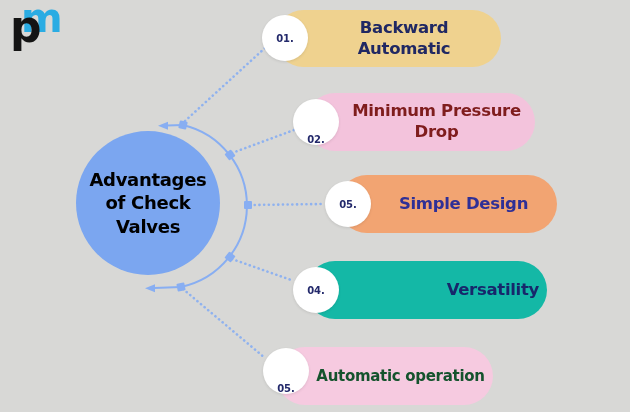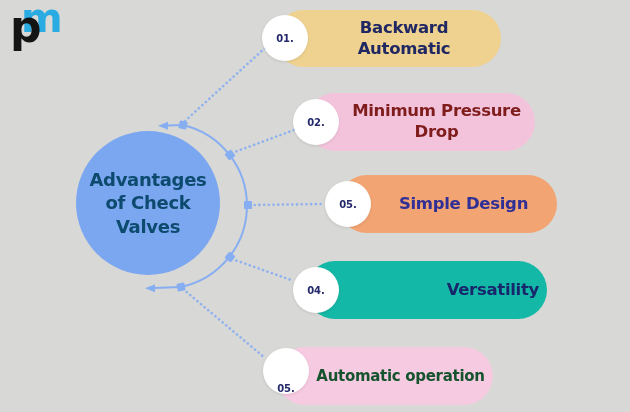--- a/index.html
+++ b/index.html
@@ -43,21 +43,21 @@
   .pill-5{left:276px;top:347px;width:217px;height:58px;padding-left:36px;padding-right:4px;font-size:15px;}
   .nowrap{white-space:nowrap;}
   
   .badge{
     position:absolute;width:46px;height:46px;border-radius:50%;
     background:var(--badge-bg,#ffffff);color:var(--badge-text,#23296b);
     display:flex;align-items:center;justify-content:center;
     font-size:10px;z-index:3;box-shadow:0 1px 3px rgba(0,0,0,0.10);
   }
   .badge-1{left:262px;top:15px;}
-  .badge-2{left:293px;top:99px;}
+  .badge-2{left:293px;top:99px;align-items:flex-end;}
   .badge-3{left:325px;top:181px;}
   .badge-4{left:293px;top:267px;}
   .badge-5{left:263px;top:348px;align-items:flex-end;}
 </style>
 </head>
 <body>
 
 <div class="stage">
 
   <svg class="connectors" viewBox="0 0 630 412" xmlns="http://www.w3.org/2000/svg">
@@ -80,21 +80,21 @@
     <rect class="node" x="-4" y="-4" width="8" height="8" rx="1" transform="translate(248 205) rotate(90)"></rect>
     <rect class="node" x="-4" y="-4" width="8" height="8" rx="1" transform="translate(230 257) rotate(128)"></rect>
     <rect class="node" x="-4" y="-4" width="8" height="8" rx="1" transform="translate(181 287) rotate(169)"></rect>
   </svg>
 
   <div class="logo">
     <span class="logo-m" style="color: rgb(42, 172, 227);">m</span>
     <span class="logo-p" style="color: rgb(20, 20, 20);">p</span>
   </div>
 
-  <div class="center-circle" style="background: rgb(123, 166, 240); color: #0c4a6e; text-align: center;">
+  <div class="center-circle" style="background: rgb(123, 166, 240); color: #000000; text-align: center;">
     <span>Advantages of Check Valves</span>
   </div>
 
   <div class="pill pill-1" style="background: rgb(239, 210, 143); color: rgb(32, 40, 99);">
     <span>Backward Automatic</span>
   </div>
   <div class="pill pill-2" style="background: rgb(243, 195, 220); color: #7f1d1d;">
     <span>Minimum Pressure Drop</span>
   </div>
   <div class="pill pill-3" style="background: rgb(242, 164, 114); color: rgb(47, 47, 150);">

